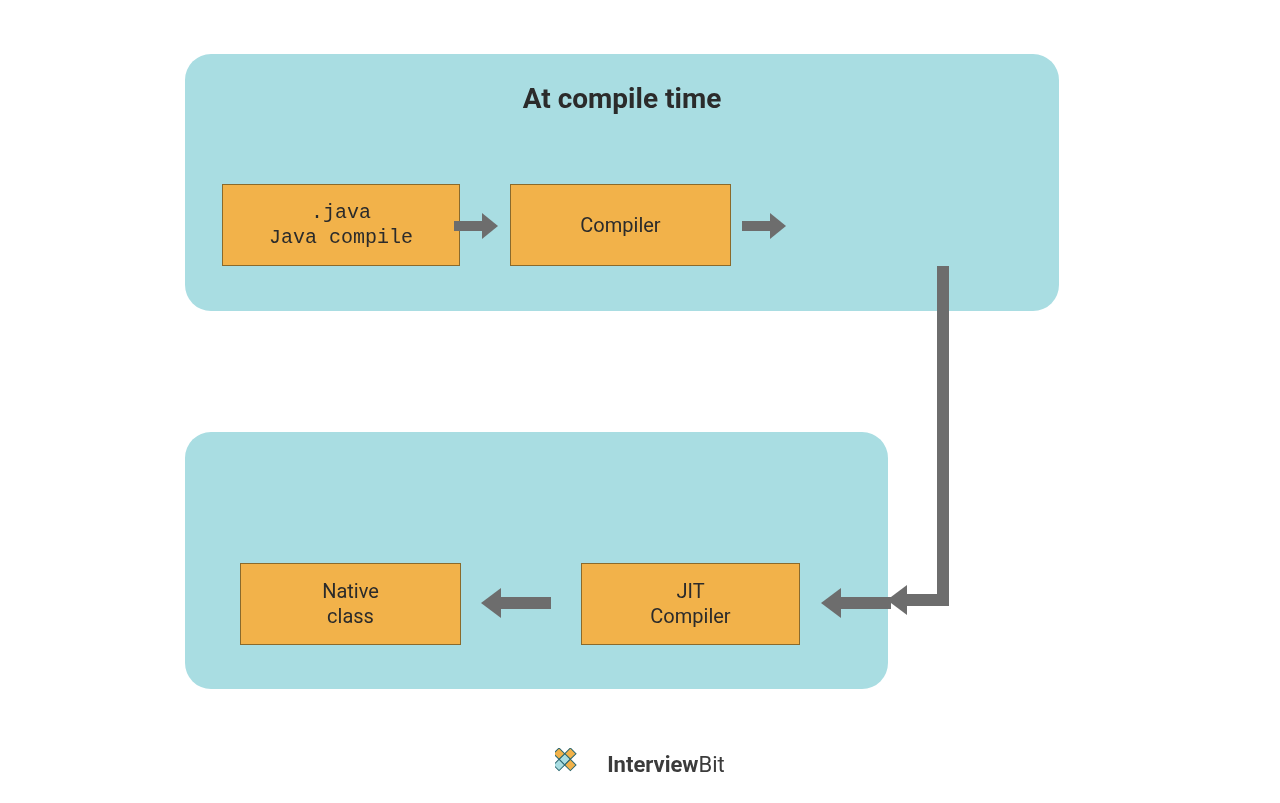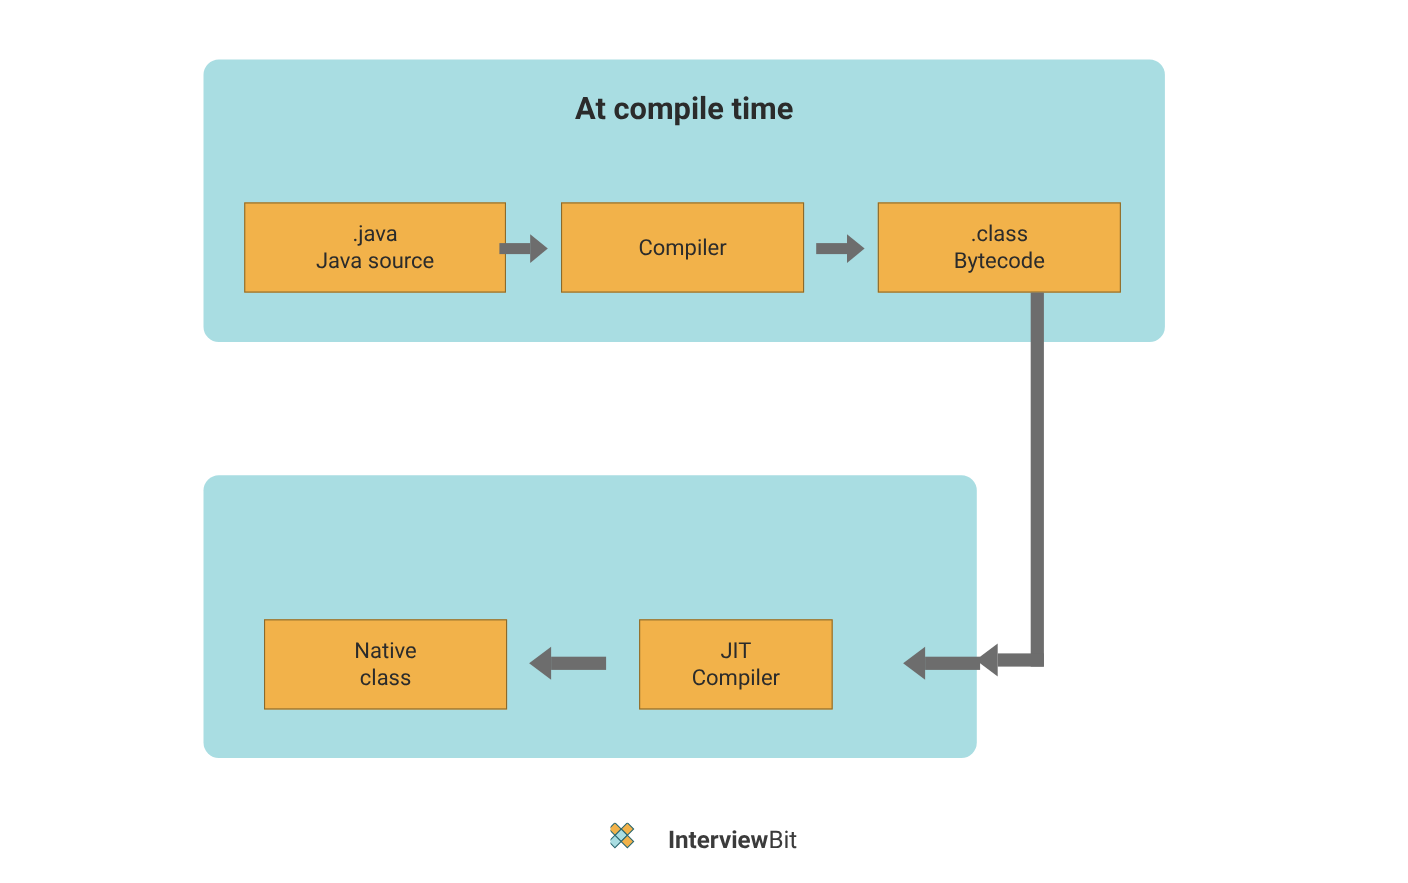--- a/index.html
+++ b/index.html
@@ -7,21 +7,21 @@
     width: 1280px;
     height: 803px;
     background: #ffffff;
     font-family: -apple-system, BlinkMacSystemFont, "Segoe UI", Roboto, "Helvetica Neue", Arial, sans-serif;
     position: relative;
     color: #2b2b2b;
   }
   .panel {
     position: absolute;
     background: #a9dde2;
-    border-radius: 14px;
+    border-radius: 26px;
     padding-left: 38px;
   }
   .panel-compile {
     left: 185px;
     top: 54px;
     width: 874px;
     height: 257px;
   }
   .panel-runtime {
     left: 185px;
@@ -46,26 +46,26 @@
     display: flex;
     flex-direction: column;
     align-items: center;
     justify-content: center;
     font-size: 20px;
     line-height: 1.25;
     color: #2b2b2b;
     text-align: center;
   }
   
-  .box-js   { left: 37px;  top: 130px; width: 238px; height: 82px; }
+  .box-js   { left: 37px;  top: 130px; width: 238px; height: 82px; font-family: Liberation Mono, monospace; }
   .box-comp { left: 325px; top: 130px; width: 221px; height: 82px; }
   .box-byte { left: 613px; top: 130px; width: 221px; height: 82px; }
   
   .box-native { left: 55px;  top: 131px; width: 221px; height: 82px; }
-  .box-jit    { left: 396px; top: 131px; width: 176px; height: 82px; }
+  .box-jit    { left: 396px; top: 131px; width: 219px; height: 82px; }
 
   
   .h-arrow {
     position: absolute;
     display: flex;
     align-items: center;
   }
   .h-arrow.right .shaft {
     width: 28px; height: 10px; background:#6d6d6d;
   }
@@ -121,41 +121,37 @@
   .brand .bold { font-weight: 700; }
 </style>
 </head>
 <body>
 
 <div class="panel panel-compile">
   <div class="panel-title">At compile time</div>
 
   <div class="box box-js">
     <span>.java</span>
-    <span>Java source</span>
+    <span>Java compile</span>
   </div>
 
   <div class="h-arrow right arr-comp1">
     <div class="shaft"></div>
       <div class="head"></div>
   </div>
 
   <div class="box box-comp">
     <span>Compiler</span>
   </div>
 
   <div class="h-arrow right arr-comp2">
     <div class="shaft"></div>
       <div class="head"></div>
   </div>
 
-  <div class="box box-byte">
-    <span>.class</span>
-    <span>Bytecode</span>
-  </div>
 </div>
 
 <div class="connector conn-v"></div>
 <div class="connector conn-h"></div>
 <div class="conn-head-left"></div>
 
 <div class="panel panel-runtime">
 
   <div class="box box-native">
     <span>Native</span>

